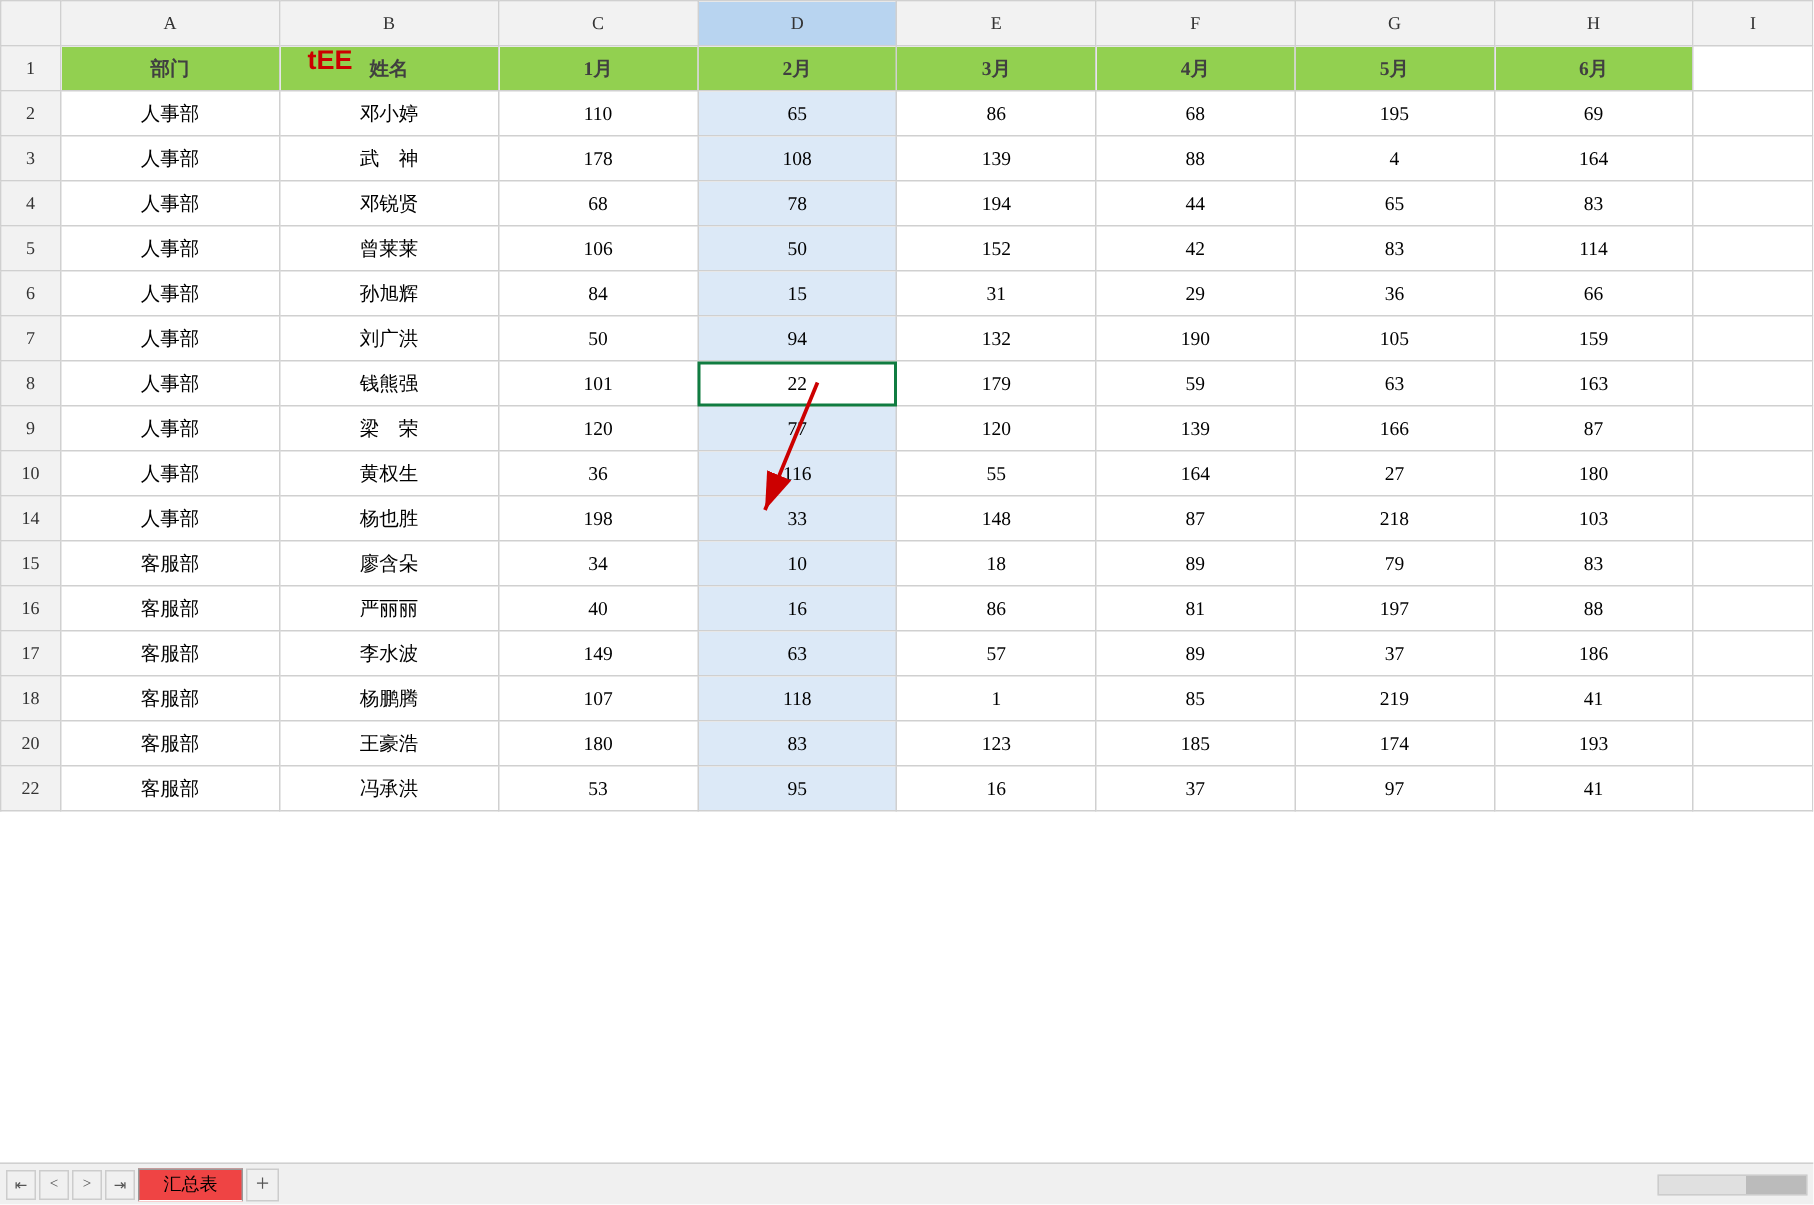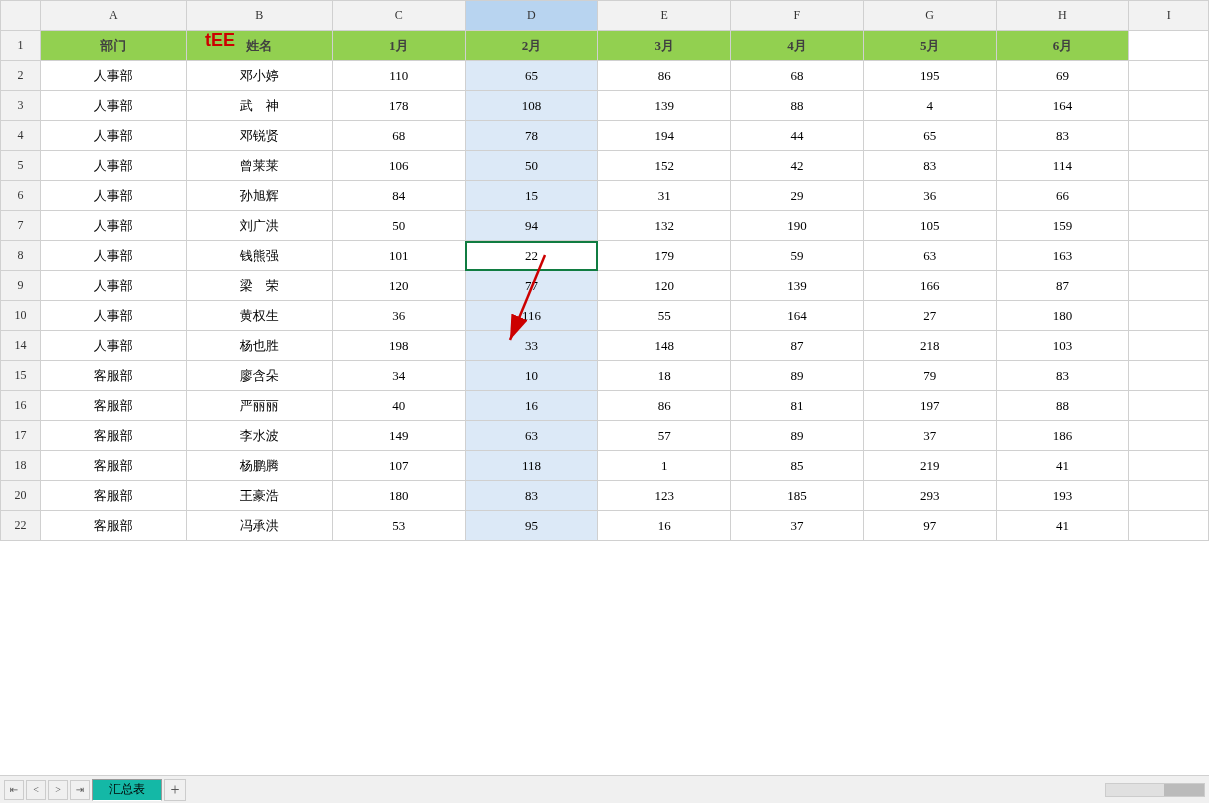--- a/index.html
+++ b/index.html
@@ -142,21 +142,21 @@
       border-bottom: none;
       cursor: pointer;
       font-size: 12px;
       display: flex;
       align-items: center;
       margin-right: 2px;
       color: #000;
     }
 
     .sheet-tab.active {
-      background: #14b8a6;
+      background: #ef4444;
       border-bottom: 1px solid #fff;
       z-index: 2;
       position: relative;
     }
 
     .add-sheet-btn {
       width: 22px;
       height: 22px;
       display: flex;
       align-items: center;
@@ -425,21 +425,21 @@
               <td class="data-cell"></td>
             </tr>
             <tr>
               <td class="row-header">20</td>
               <td class="data-cell">客服部</td>
               <td class="data-cell">王豪浩</td>
               <td class="data-cell">180</td>
               <td class="data-cell col-d-cell">83</td>
               <td class="data-cell">123</td>
               <td class="data-cell">185</td>
-              <td class="data-cell">293</td>
+              <td class="data-cell">174</td>
               <td class="data-cell">193</td>
               <td class="data-cell"></td>
             </tr>
             <tr>
               <td class="row-header">22</td>
               <td class="data-cell">客服部</td>
               <td class="data-cell">冯承洪</td>
               <td class="data-cell">53</td>
               <td class="data-cell col-d-cell">95</td>
               <td class="data-cell">16</td>

